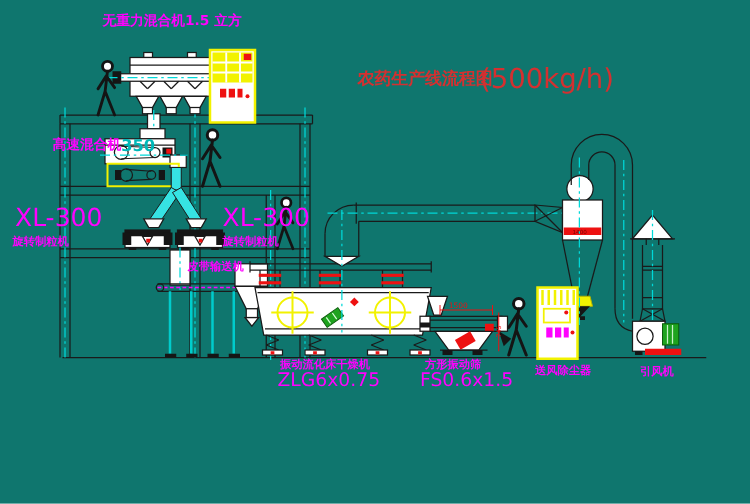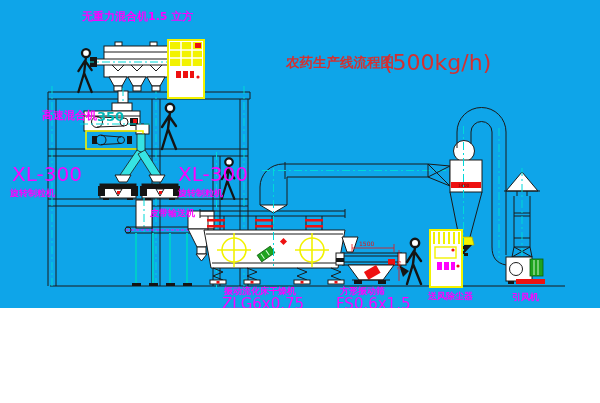--- a/index.html
+++ b/index.html
@@ -1,16 +1,16 @@
 <!DOCTYPE html>
 <html><head>
 <meta charset="utf-8">
 <style>
   html,body{margin:0;padding:0;background:#ffffff;}
-  #stage{position:relative;width:600px;height:308px;background:#0ea5e9;overflow:hidden;
+  #stage{position:relative;width:600px;height:403px;background:#0f766e;overflow:hidden;
          font-family:"DejaVu Sans","Liberation Sans",sans-serif;}
   svg{position:absolute;left:0;top:0;}
   svg text{font-family:"DejaVu Sans","Liberation Sans",sans-serif;}
   .lbl{fill:#ff00ff;font-weight:bold;}
   .model{fill:#ff00ff;font-weight:normal;}
   .ttl{fill:#d43030;}
   .dim{fill:#ee1111;}
   .blk{stroke:#1a1a1a;stroke-width:1;fill:none;}
   .blkf{stroke:#1a1a1a;stroke-width:1;fill:#ffffff;}
   .dark{fill:#151515;stroke:none;}

